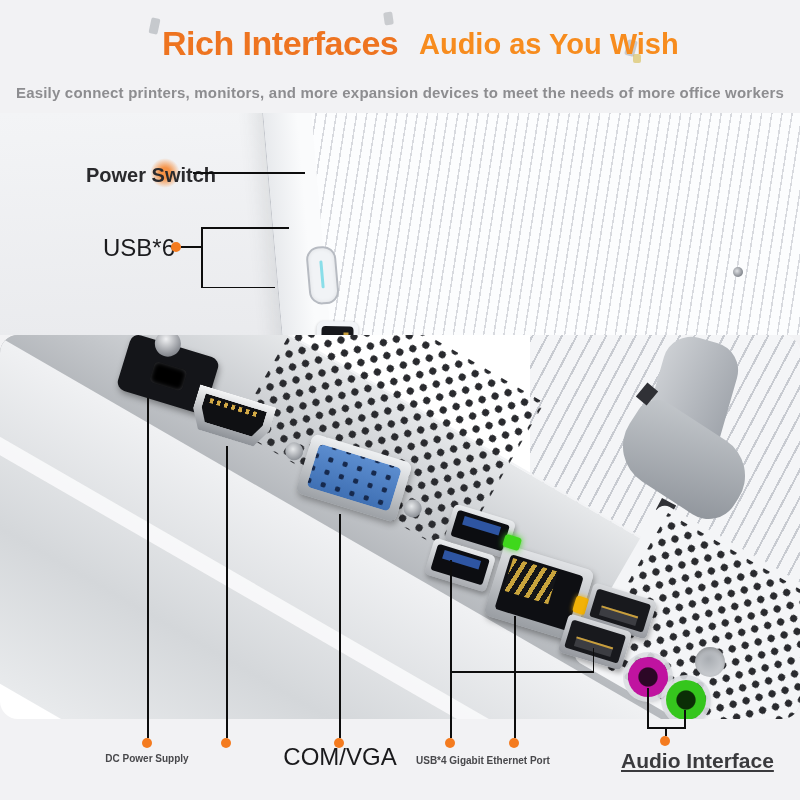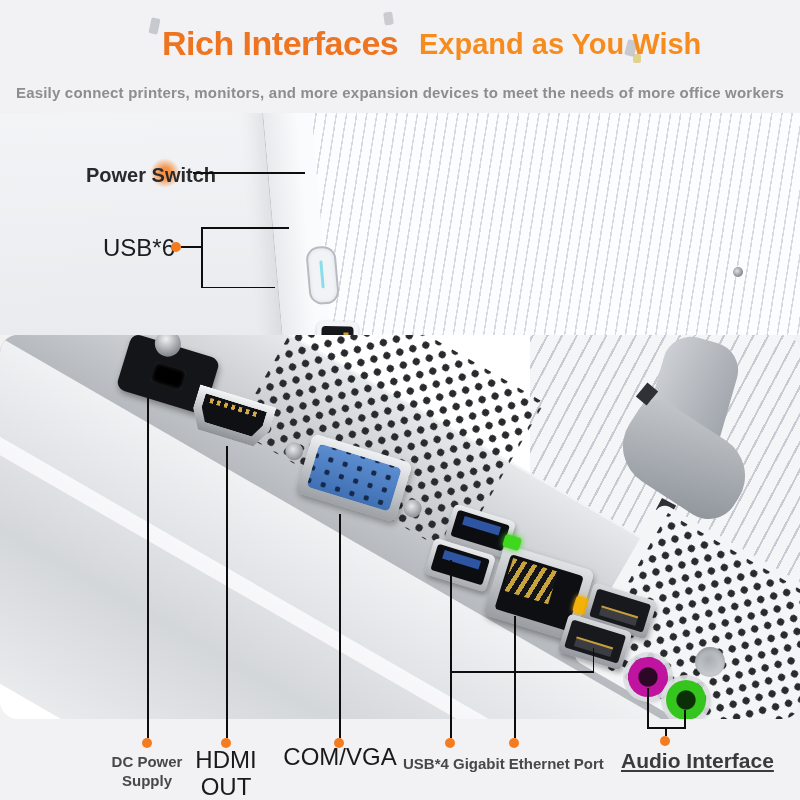--- a/index.html
+++ b/index.html
@@ -119,33 +119,33 @@
 
   
   .anno{position:absolute;left:0;top:0;width:800px;height:800px;z-index:40;pointer-events:none;}
   .vline{position:absolute;width:1.5px;background:#0d0d0d;}
   .hline{position:absolute;height:1.5px;background:#0d0d0d;}
   .odot{position:absolute;width:10px;height:10px;border-radius:50%;background:#f47b1f;}
   .glow{position:absolute;left:150px;top:158px;width:30px;height:30px;border-radius:50%;
         background:radial-gradient(circle,rgba(246,130,40,.85) 0 25%,rgba(246,130,40,0) 70%);}
   .lbl-power{position:absolute;left:86px;top:164px;font-size:20px;font-weight:bold;color:#2a2a2d;}
   .lbl-usb2{position:absolute;left:103px;top:234px;font-size:24px;color:#1b1b1e;}
-  .lbl-sm{position:absolute;font-size:15px;font-weight:bold;color:#48484b;line-height:1.25;}
+  .lbl-sm{position:absolute;font-size:10px;font-weight:bold;color:#48484b;line-height:1.25;}
   .lbl-big{position:absolute;font-size:24px;color:#1a1a1c;line-height:1.12;}
   .lbl-audio{position:absolute;left:621px;top:749px;font-size:21px;font-weight:bold;color:#3a3a3d;text-decoration:underline;}
   .tc{text-align:center;}
   .nw{white-space:nowrap;}
 </style>
 </head>
 <body>
 
 <div class="stage">
 
   <div class="title-main">Rich Interfaces</div>
-  <div class="title-accent">Expand as You Wish</div>
+  <div class="title-accent">Audio as You Wish</div>
   <div class="tagline">Easily connect printers, monitors, and more expansion devices to meet the needs of more office workers</div>
   <div class="artifact" style="left:150px;top:18px;width:9px;height:16px;background:#aeb2b8;transform:rotate(12deg);"></div>
   <div class="artifact" style="left:384px;top:12px;width:9px;height:13px;background:#b4b7bc;transform:rotate(-8deg);"></div>
   <div class="artifact" style="left:626px;top:40px;width:10px;height:16px;background:#b0b3b9;transform:rotate(15deg);"></div>
   <div class="artifact" style="left:633px;top:54px;width:8px;height:9px;background:#d8c05a;"></div>
 
   <div class="photo1">
     <div class="device1">
       <div class="side-band"></div>
       <div class="stripes1"></div>
@@ -257,19 +257,18 @@
     <div class="vline" style="left:665px;top:727px;height:9px;"></div>
 
     <div class="odot" style="left:142px;top:738px;"></div>
     <div class="odot" style="left:221px;top:738px;"></div>
     <div class="odot" style="left:334px;top:738px;"></div>
     <div class="odot" style="left:445px;top:738px;"></div>
     <div class="odot" style="left:509px;top:738px;"></div>
     <div class="odot" style="left:660px;top:736px;"></div>
 
     <div class="lbl-sm tc" style="left:94px;top:753px;width:106px;">DC Power Supply</div>
-    <div class="lbl-big tc" style="left:186px;top:747px;width:80px;">HDMI OUT</div>
     <div class="lbl-big tc nw" style="left:272px;top:744px;width:136px;">COM/VGA</div>
-    <div class="lbl-sm nw" style="left:403px;top:755px;text-align:right;">USB*4 Gigabit Ethernet Port</div>
+    <div class="lbl-sm nw" style="left:416px;top:755px;text-align:right;">USB*4 Gigabit Ethernet Port</div>
     <div class="lbl-audio nw">Audio Interface</div>
   </div>
 
 </div>
 
 </body></html>

